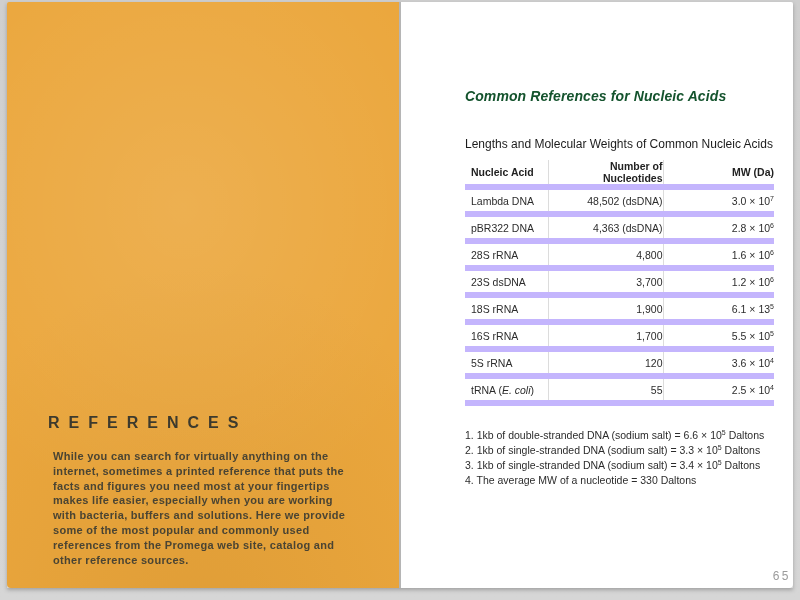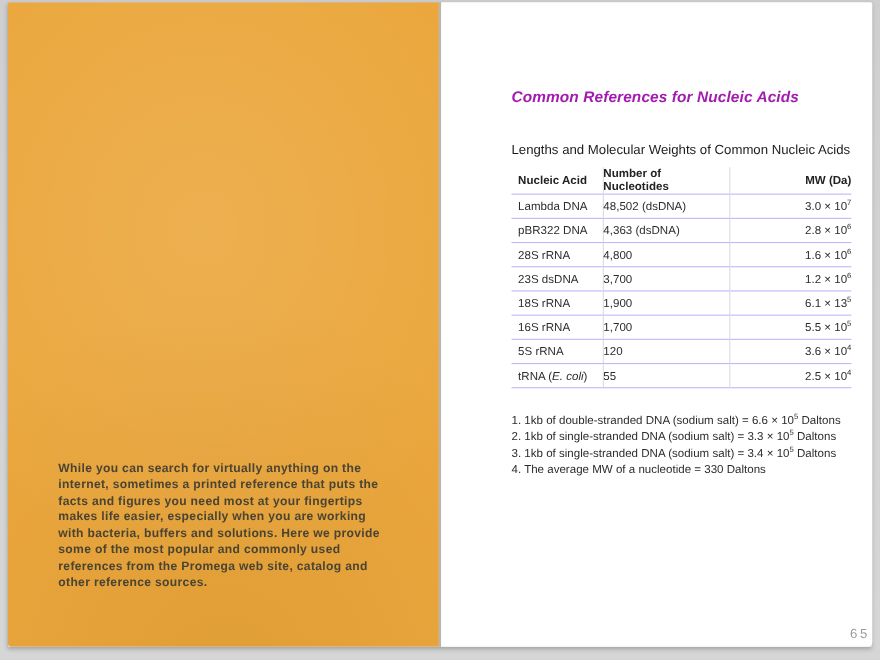--- a/index.html
+++ b/index.html
@@ -75,22 +75,22 @@
   .right-content {
     position: absolute;
     left: 64px;
     top: 78px;
     width: 312px;
   }
   .chapter-title {
     font-size: 14px;
     font-weight: bold;
     font-style: italic;
-    color: #a21caf;
-    margin: 0 0 33px 0;
+    color: #14532d;
+    margin: 8px 0 33px 0;
     letter-spacing: 0.1px;
   }
   .table-heading {
     font-size: 12px;
     font-weight: normal;
     color: #1c1c1c;
     margin: 0 0 9px 0;
   }
   .ref-table {
     width: 309px;
@@ -98,30 +98,30 @@
     table-layout: fixed;
   }
   .ref-table col.c1 { width: 83px; }
   .ref-table col.c2 { width: 115px; }
   .ref-table col.c3 { width: 111px; }
   .ref-table th, .ref-table td {
     font-size: 10.5px;
     color: #2c2c2c;
     height: 21px;
     padding: 0;
-    border-bottom: 1px solid #c4b5fd;
+    border-bottom: 6px solid #c4b5fd;
     vertical-align: middle;
   }
   .ref-table th {
     font-weight: bold;
     height: 22px;
     color: #222222;
   }
   .ref-table .cell-1 { text-align: left; padding-left: 6px; }
-  .ref-table .cell-2 { text-align: left; border-left: 1px solid #dcdcdc; margin-top: 48px; }
+  .ref-table .cell-2 { text-align: right; border-left: 1px solid #dcdcdc; margin-top: 48px; }
   .ref-table .cell-3 { text-align: right; padding-left: 21px; border-left: 1px solid #dcdcdc; }
   .ref-table sup {
     font-size: 7px;
     vertical-align: super;
     line-height: 0;
   }
   .standards {
     margin-top: 22px;
   }
   .standards-heading {
@@ -153,20 +153,21 @@
 </style>
 </head>
 <body>
 
 <div class="frame"></div>
 
 <div class="spread">
 
   <div class="page-left">
     <div class="left-block">
+      <h1 class="ref-title">REFERENCES</h1>
       <p class="ref-paragraph">While you can search for virtually anything on the internet, sometimes a printed reference that puts the facts and figures you need most at your fingertips makes life easier, especially when you are working with bacteria, buffers and solutions. Here we provide some of the most popular and commonly used references from the Promega web site, catalog and other reference sources.</p>
     </div>
   </div>
 
   <div class="gutter"></div>
 
   <div class="page-right">
     <div class="right-content">
 
       <h2 class="chapter-title">Common References for Nucleic Acids</h2>

